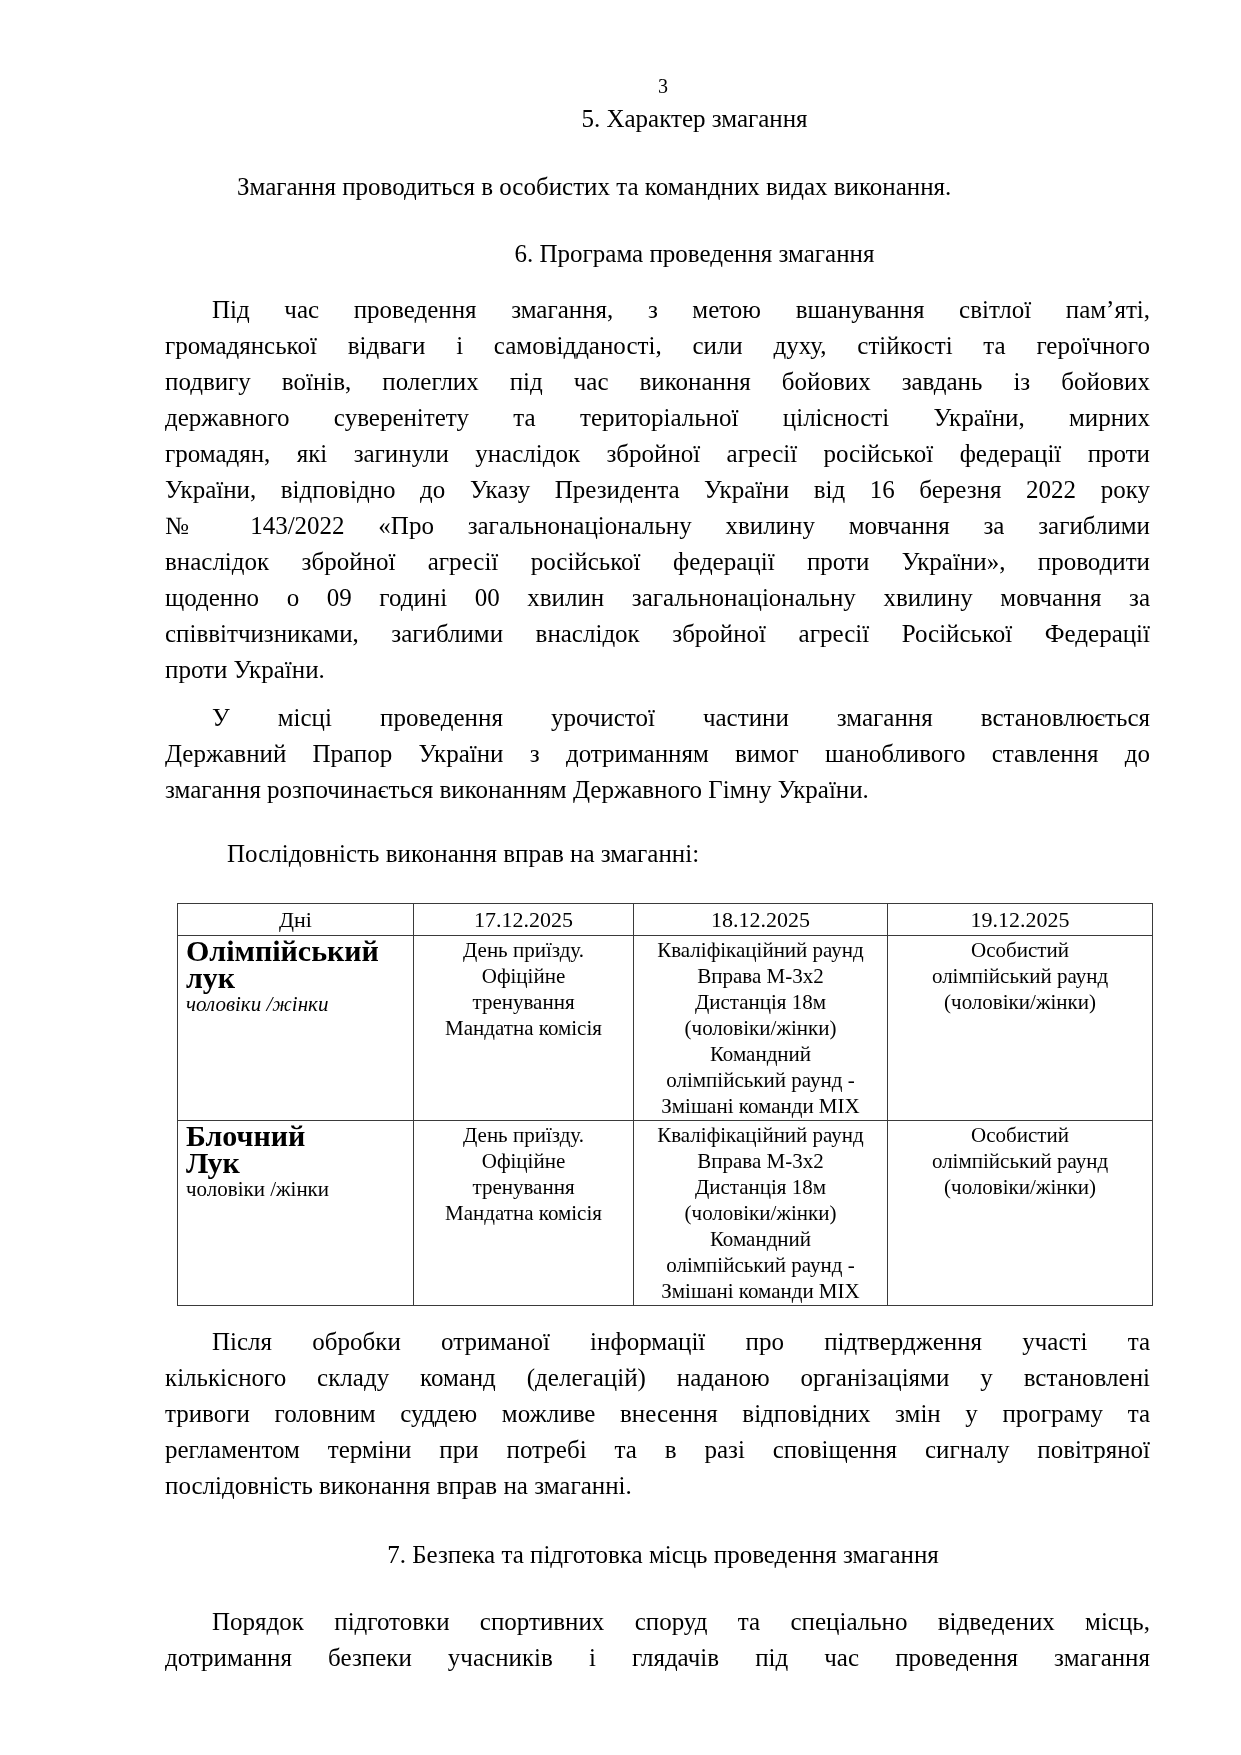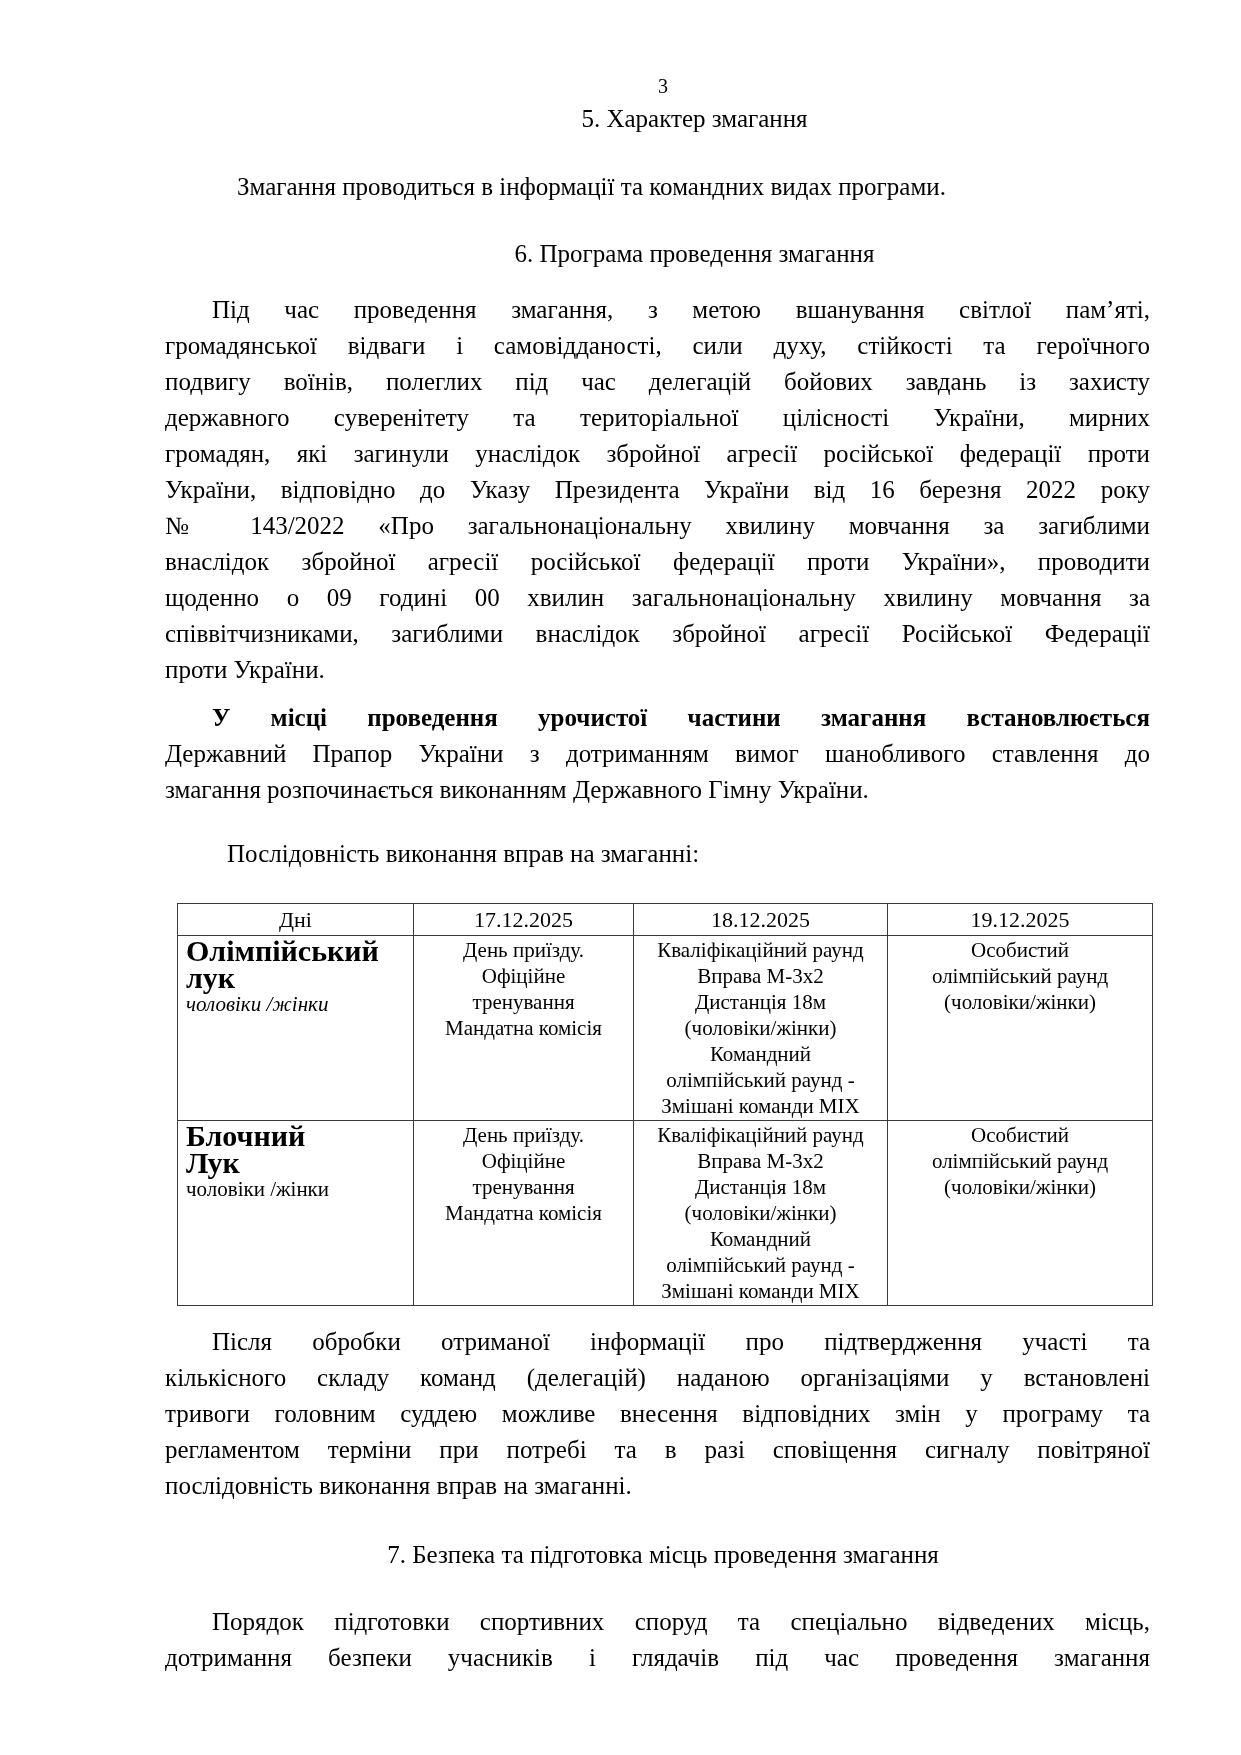--- a/index.html
+++ b/index.html
@@ -45,39 +45,39 @@
     .cat-sub.italic { font-style: italic; }
     .cell-line { display: block; }
   </style>
 </head>
 <body>
 
 <div class="page-num">3</div>
 
 <div class="heading" style="top:101px;">5. Характер змагання</div>
 
-<div class="centered-line" style="top:169px; left:237px;">Змагання проводиться в інформації та командних видах програми.</div>
+<div class="centered-line" style="top:169px; left:237px;">Змагання проводиться в особистих та командних видах виконання.</div>
 
 <div class="heading" style="top:236px;">6. Програма проведення змагання</div>
 
 <div class="body-text" style="top:292px;" id="p1">
     <span class="jline" style="padding-left: 47px;">Під час проведення змагання, з метою вшанування світлої пам’яті,</span>
     <span class="jline">громадянської відваги і самовідданості, сили духу, стійкості та героїчного</span>
-    <span class="jline">подвигу воїнів, полеглих під час делегацій бойових завдань із захисту</span>
+    <span class="jline">подвигу воїнів, полеглих під час виконання бойових завдань із бойових</span>
     <span class="jline">державного суверенітету та територіальної цілісності України, мирних</span>
     <span class="jline">громадян, які загинули унаслідок збройної агресії російської федерації проти</span>
     <span class="jline">України, відповідно до Указу Президента України від 16 березня 2022 року</span>
     <span class="jline">№ 143/2022 «Про загальнонаціональну хвилину мовчання за загиблими</span>
     <span class="jline">внаслідок збройної агресії російської федерації проти України», проводити</span>
     <span class="jline">щоденно о 09 годині 00 хвилин загальнонаціональну хвилину мовчання за</span>
     <span class="jline">співвітчизниками, загиблими внаслідок збройної агресії Російської Федерації</span>
     <span class="lastline">проти України.</span>
   </div>
 <div class="body-text" style="top:700px;" id="p2">
-    <span class="jline" style="padding-left: 47px; font-weight: bold;">У місці проведення урочистої частини змагання встановлюється</span>
+    <span class="jline" style="padding-left: 47px;">У місці проведення урочистої частини змагання встановлюється</span>
     <span class="jline">Державний Прапор України з дотриманням вимог шанобливого ставлення до</span>
     <span class="lastline">змагання розпочинається виконанням Державного Гімну України.</span>
   </div>
 
 <div class="centered-line" style="top:836px; left:227px;">Послідовність виконання вправ на змаганні:</div>
 
 <table class="schedule">
   <colgroup>
     <col style="width:236px">
       <col style="width:220px">

